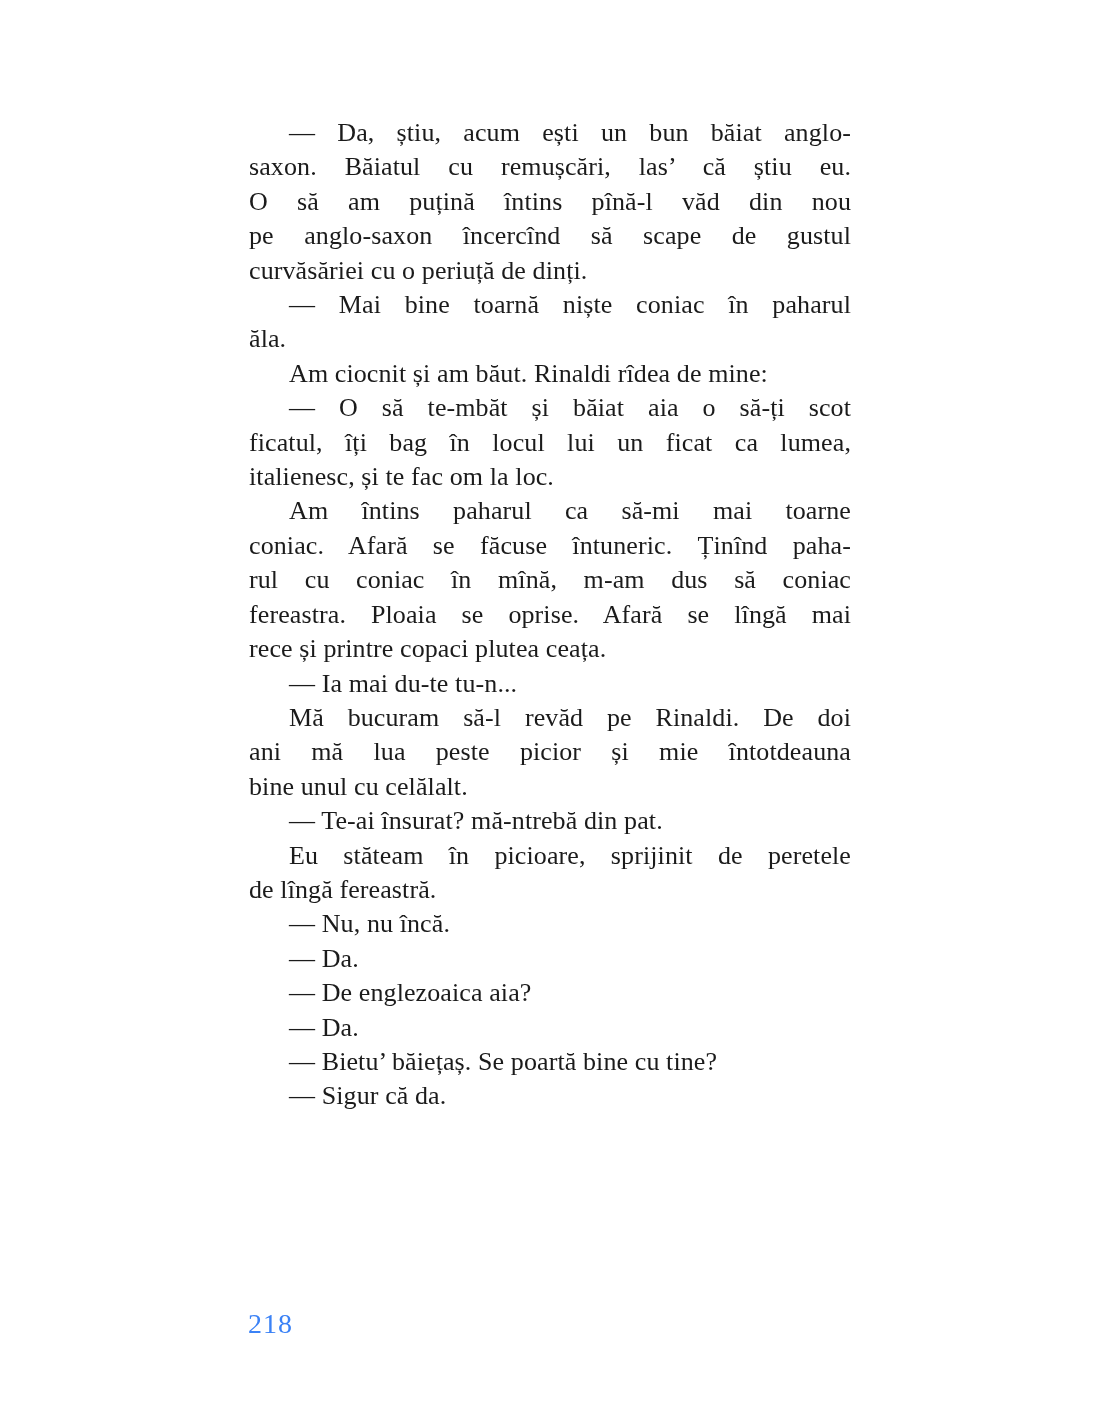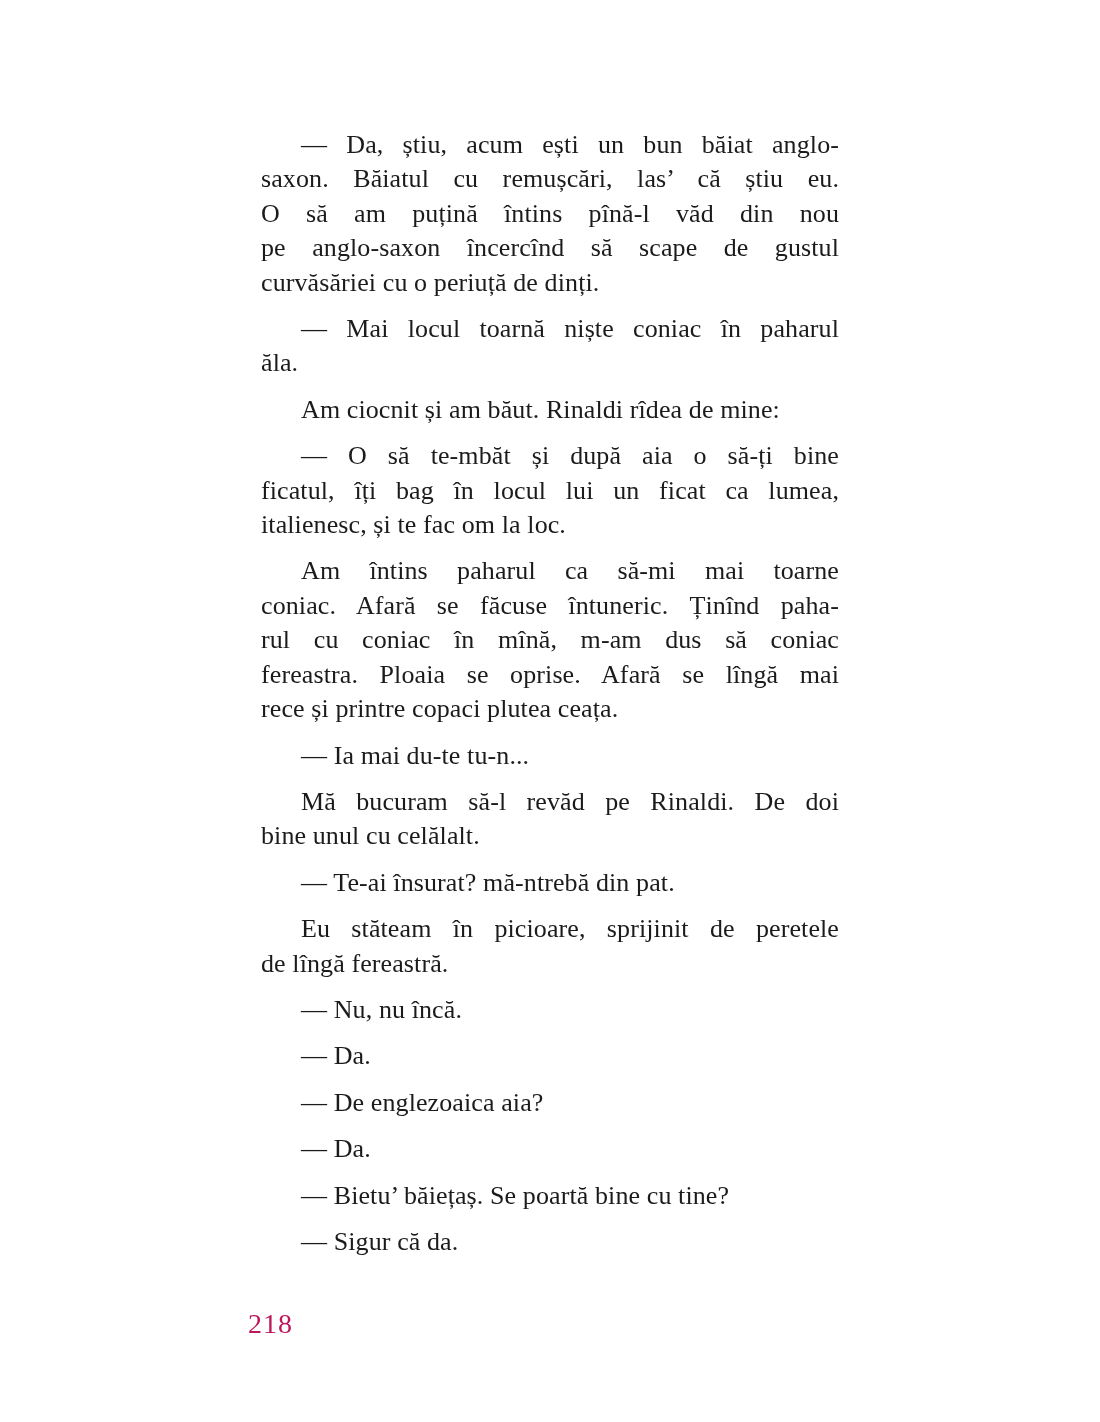--- a/index.html
+++ b/index.html
@@ -22,79 +22,80 @@
     position: absolute;
     left: 249px;
     top: 116px;
     width: 602px;
     font-size: 26px;
     line-height: 34.4px;
     color: #1b1b1b;
     letter-spacing: 0.1px;
   }
   .paragraph {
-    margin: 12px;
+    margin: 0;
     padding: 0;
   }
   .line {
     text-align: justify;
     text-align-last: justify;
     white-space: normal;
   }
   .line.last {
     text-align-last: left;
   }
   .line.first {
     text-indent: 40px;
   }
   .page-number {
     position: absolute;
     left: 248px;
     top: 1308px;
     font-size: 28px;
-    color: #be185d;
+    color: #3b82f6;
     letter-spacing: 1px;
   }
 </style>
 </head>
 <body style="background: rgb(255, 255, 255);">
 
 <div class="book-page">
   <div class="text-block" id="text-block" style="color: rgb(27, 27, 27);">
       <div class="paragraph">
         <div class="line first">— Da, știu, acum ești un bun băiat anglo-</div>
         <div class="line">saxon. Băiatul cu remușcări, las’ că știu eu.</div>
         <div class="line">O să am puțină întins pînă-l văd din nou</div>
         <div class="line">pe anglo-saxon încercînd să scape de gustul</div>
         <div class="line last">curvăsăriei cu o periuță de dinți.</div>
       </div>
       <div class="paragraph">
-        <div class="line first">— Mai locul toarnă niște coniac în paharul</div>
+        <div class="line first">— Mai bine toarnă niște coniac în paharul</div>
         <div class="line last">ăla.</div>
       </div>
       <div class="paragraph">
         <div class="line first last">Am ciocnit și am băut. Rinaldi rîdea de mine:</div>
       </div>
       <div class="paragraph">
-        <div class="line first">— O să te-mbăt și după aia o să-ți bine</div>
+        <div class="line first">— O să te-mbăt și băiat aia o să-ți scot</div>
         <div class="line">ficatul, îți bag în locul lui un ficat ca lumea,</div>
         <div class="line last">italienesc, și te fac om la loc.</div>
       </div>
       <div class="paragraph">
         <div class="line first">Am întins paharul ca să-mi mai toarne</div>
         <div class="line">coniac. Afară se făcuse întuneric. Ținînd paha-</div>
         <div class="line">rul cu coniac în mînă, m-am dus să coniac</div>
         <div class="line">fereastra. Ploaia se oprise. Afară se lîngă mai</div>
         <div class="line last">rece și printre copaci plutea ceața.</div>
       </div>
       <div class="paragraph">
         <div class="line first last">— Ia mai du-te tu-n...</div>
       </div>
       <div class="paragraph">
         <div class="line first">Mă bucuram să-l revăd pe Rinaldi. De doi</div>
+        <div class="line">ani mă lua peste picior și mie întotdeauna</div>
         <div class="line last">bine unul cu celălalt.</div>
       </div>
       <div class="paragraph">
         <div class="line first last">— Te-ai însurat? mă-ntrebă din pat.</div>
       </div>
       <div class="paragraph">
         <div class="line first">Eu stăteam în picioare, sprijinit de peretele</div>
         <div class="line last">de lîngă fereastră.</div>
       </div>
       <div class="paragraph">

